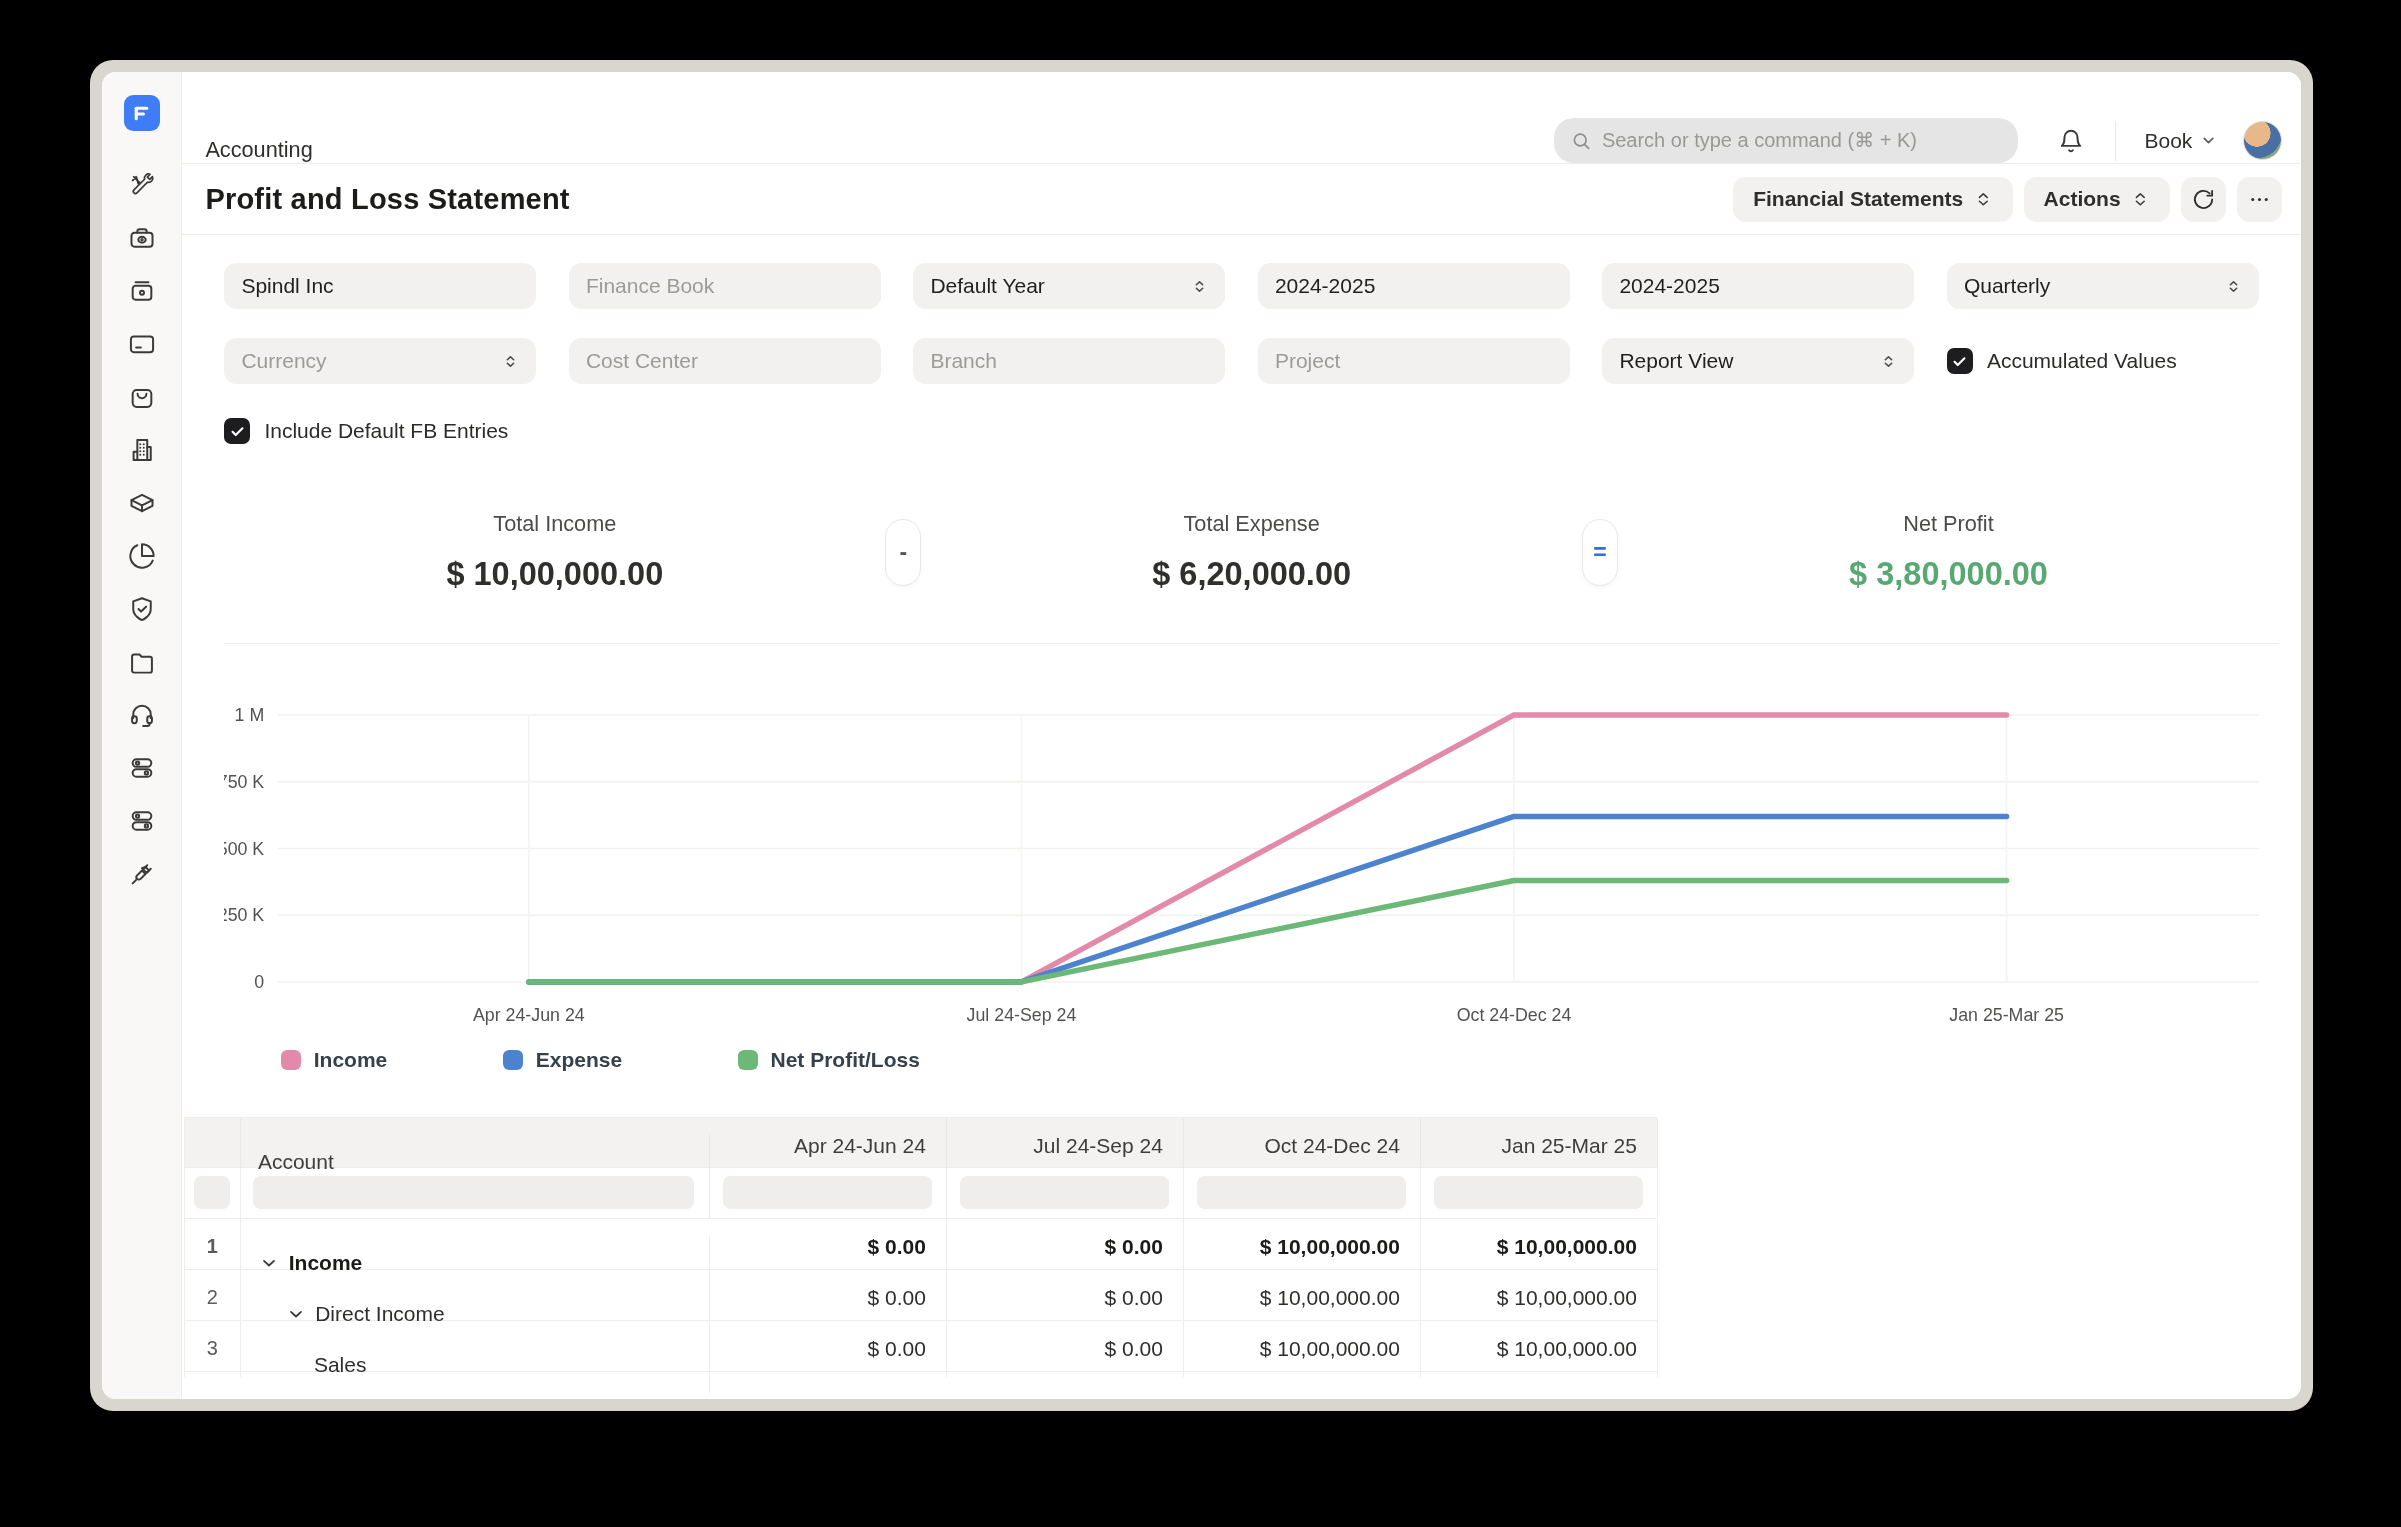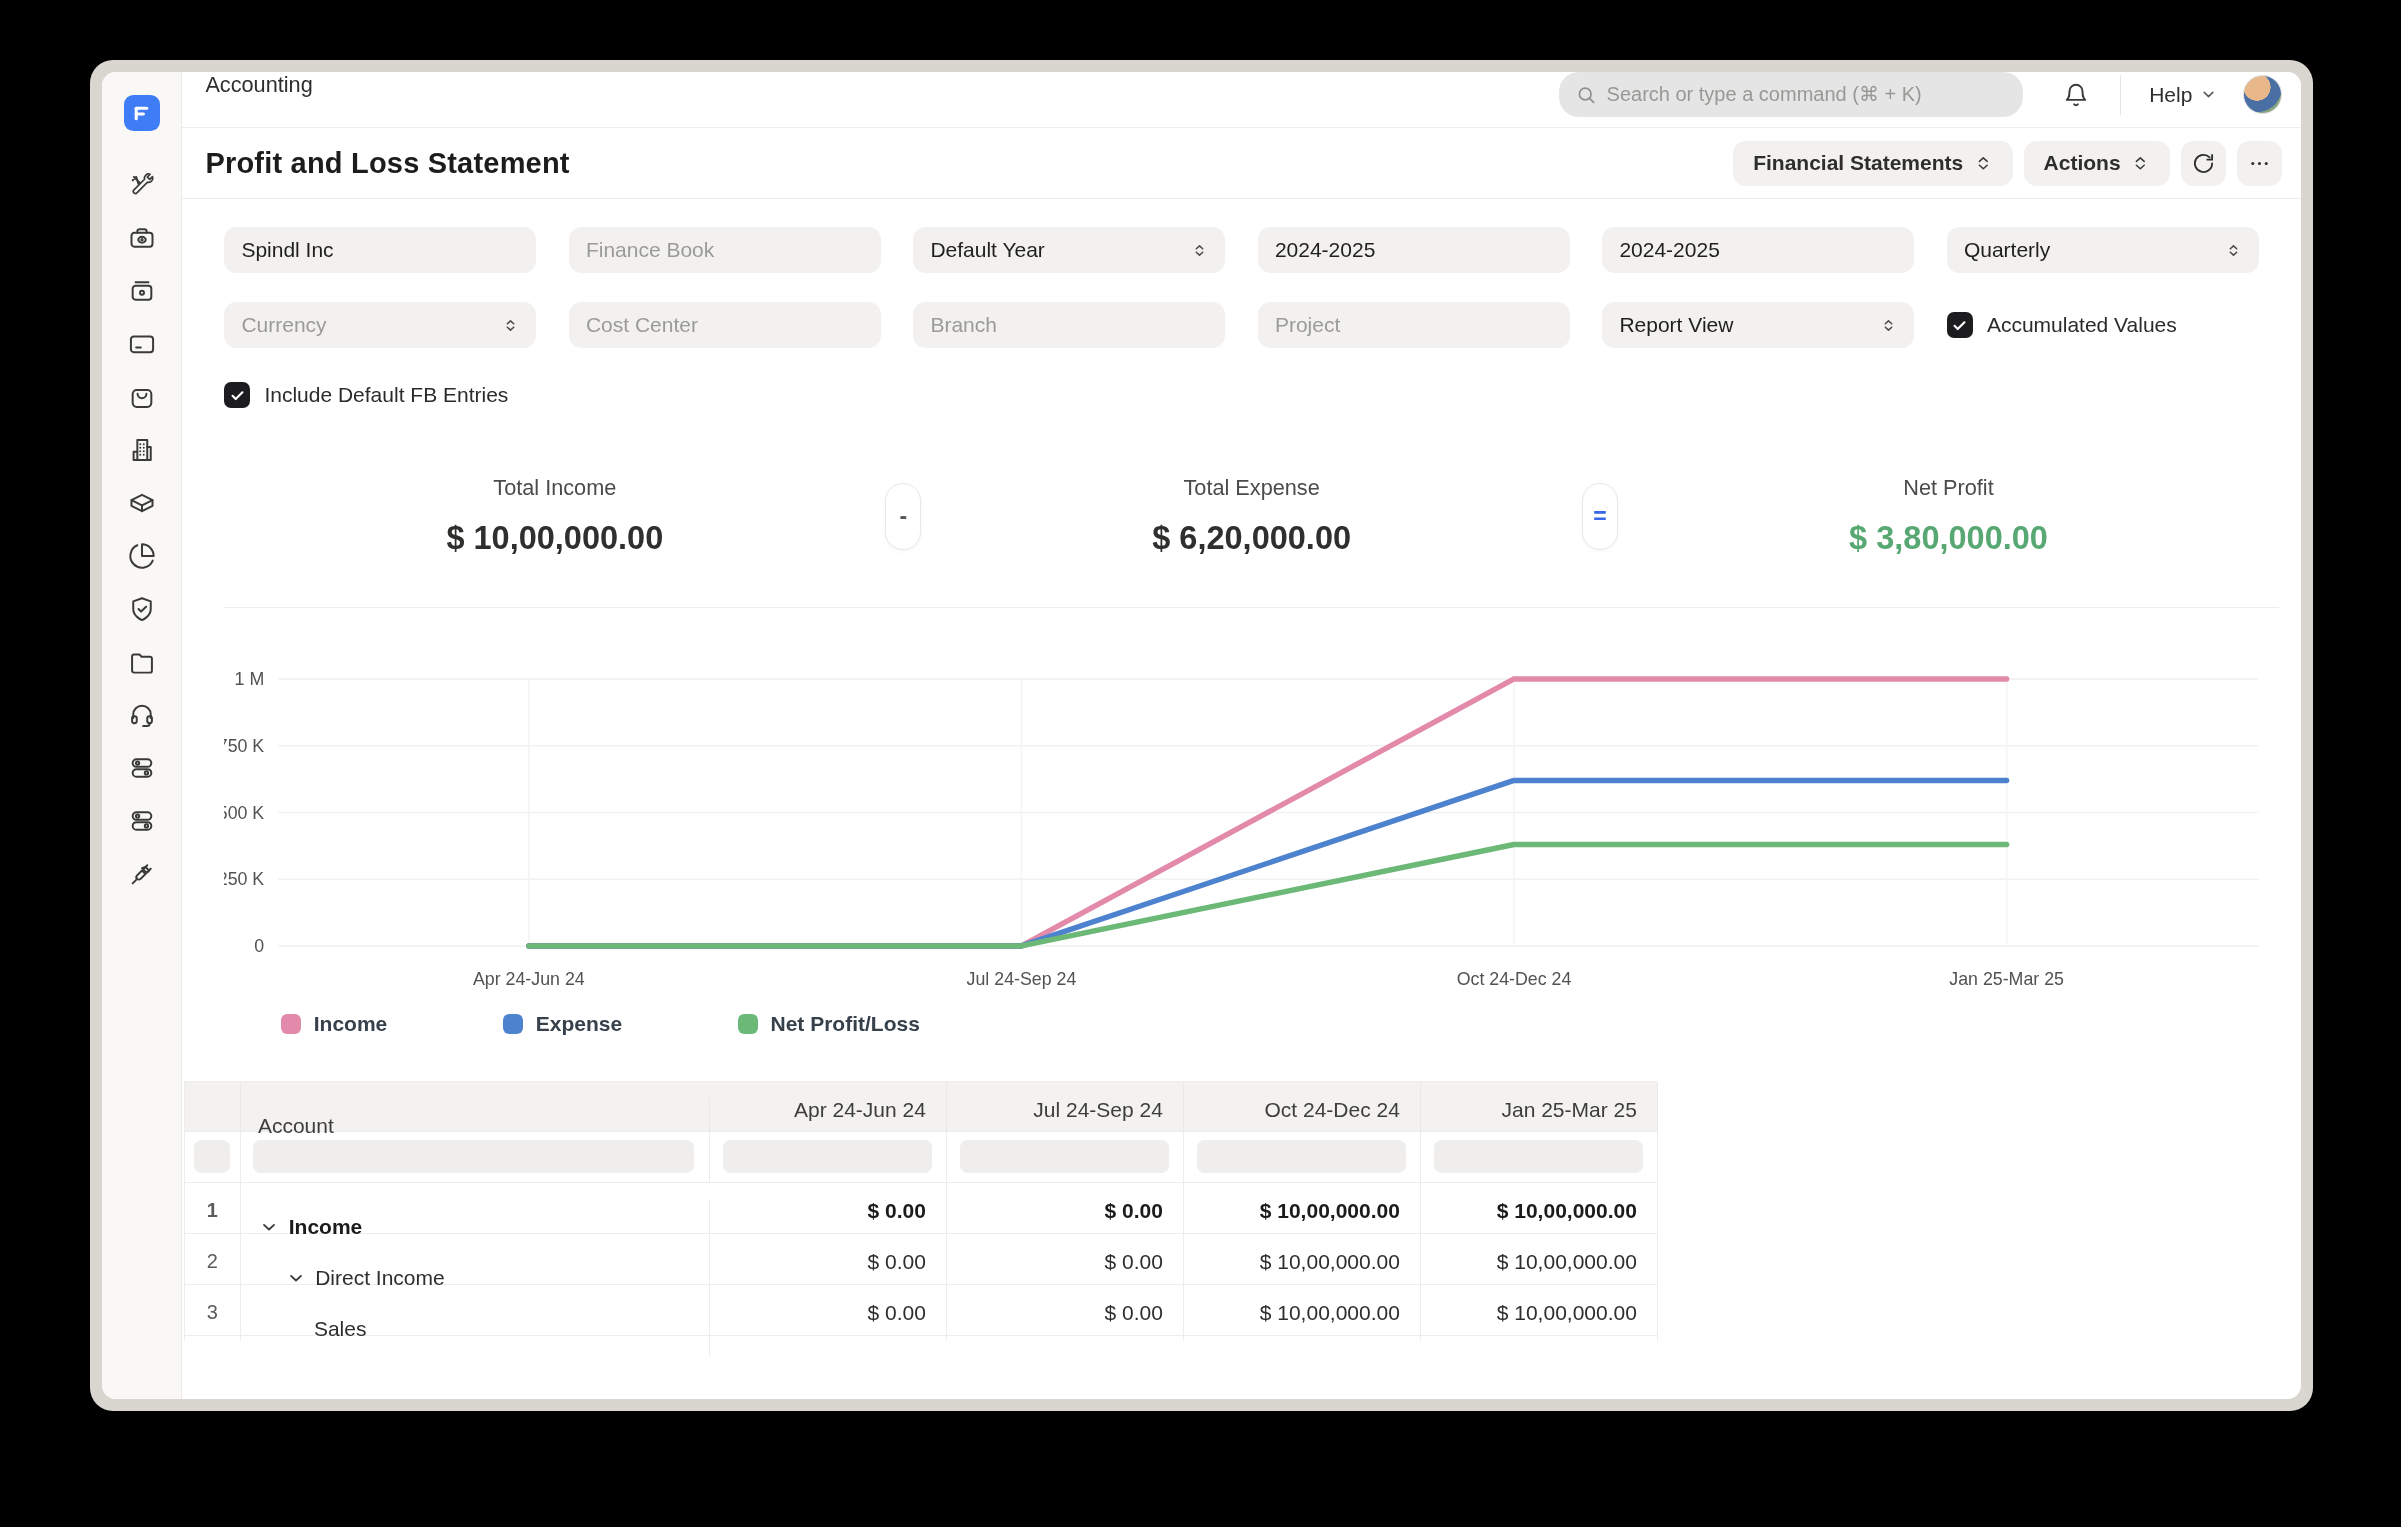--- a/index.html
+++ b/index.html
@@ -13,21 +13,21 @@
   .sidebar { width:80px; background:#f9f8f6; border-right:1.5px solid #ececea; flex:0 0 auto;
     display:flex; flex-direction:column; align-items:center; padding-top:23px; }
   .logo { width:36px; height:36px; border-radius:9.3px; background:#3f7df6; display:flex;
     align-items:center; justify-content:center; }
   .side-icons { margin-top:40px; display:flex; flex-direction:column; gap:25px; align-items:center; }
   .sicon { width:28px; height:28px; color:#3a3a38; display:block; cursor:pointer; }
 
   
   .main { flex:1; display:flex; flex-direction:column; background:#fff; min-width:0; }
 
-  .topbar { height:56px; border-bottom:1.5px solid #eeedeb; display:flex; align-items:flex-start;
+  .topbar { height:92px; border-bottom:1.5px solid #eeedeb; display:flex; align-items:flex-end;
     padding:0 18.6px 0 23px; flex:0 0 auto; }
   .workspace { font-size:21.7px; color:#2e2e2c; }
   .top-right { margin-left:auto; display:flex; align-items:center; }
   .searchbox { width:464px; height:45px; background:#e5e5e5; border-radius:20px; display:flex;
     align-items:center; padding:18px 17px; color:#8f8f8c; }
   .searchbox input { border:0; outline:0; background:transparent; font-size:20px; color:#555;
     width:100%; font-family:inherit; }
   .searchbox input::placeholder { color:#989894; }
   .bell { margin-left:40px; color:#3a3a38; }
   .vsep { width:1.5px; height:40px; background:#e7e6e4; margin:0 28px 0 31px; }
@@ -192,21 +192,21 @@
                 <path d="M21 21l-4.5-4.5"></path>
               </svg>
           <input style="margin-left: 10.8px;" placeholder="Search or type a command (⌘ + K)">
         </div>
         <svg class="bell" width="26" height="26" viewBox="0 0 24 24" fill="none" stroke="currentColor" stroke-width="1.8" stroke-linecap="round" stroke-linejoin="round">
               <path d="M6 8.5a6 6 0 0 1 12 0c0 6.5 2.5 8 2.5 8h-17s2.5-1.5 2.5-8"></path>
               <path d="M10.3 20.5a2 2 0 0 0 3.4 0"></path>
             </svg>
         <div class="vsep"></div>
         <div class="help">
-          <span>Help</span>
+          <span>Book</span>
           <svg width="17" height="17" viewBox="0 0 24 24" fill="none" stroke="#5a5a58" stroke-width="2.2" stroke-linecap="round" stroke-linejoin="round">
                 <path d="M6 9l6 6 6-6"></path>
               </svg>
         </div>
         <div class="avatar"></div>
       </div>
     </div>
 
     <div class="titlebar">
       <div class="page-title">Profit and Loss Statement</div>

